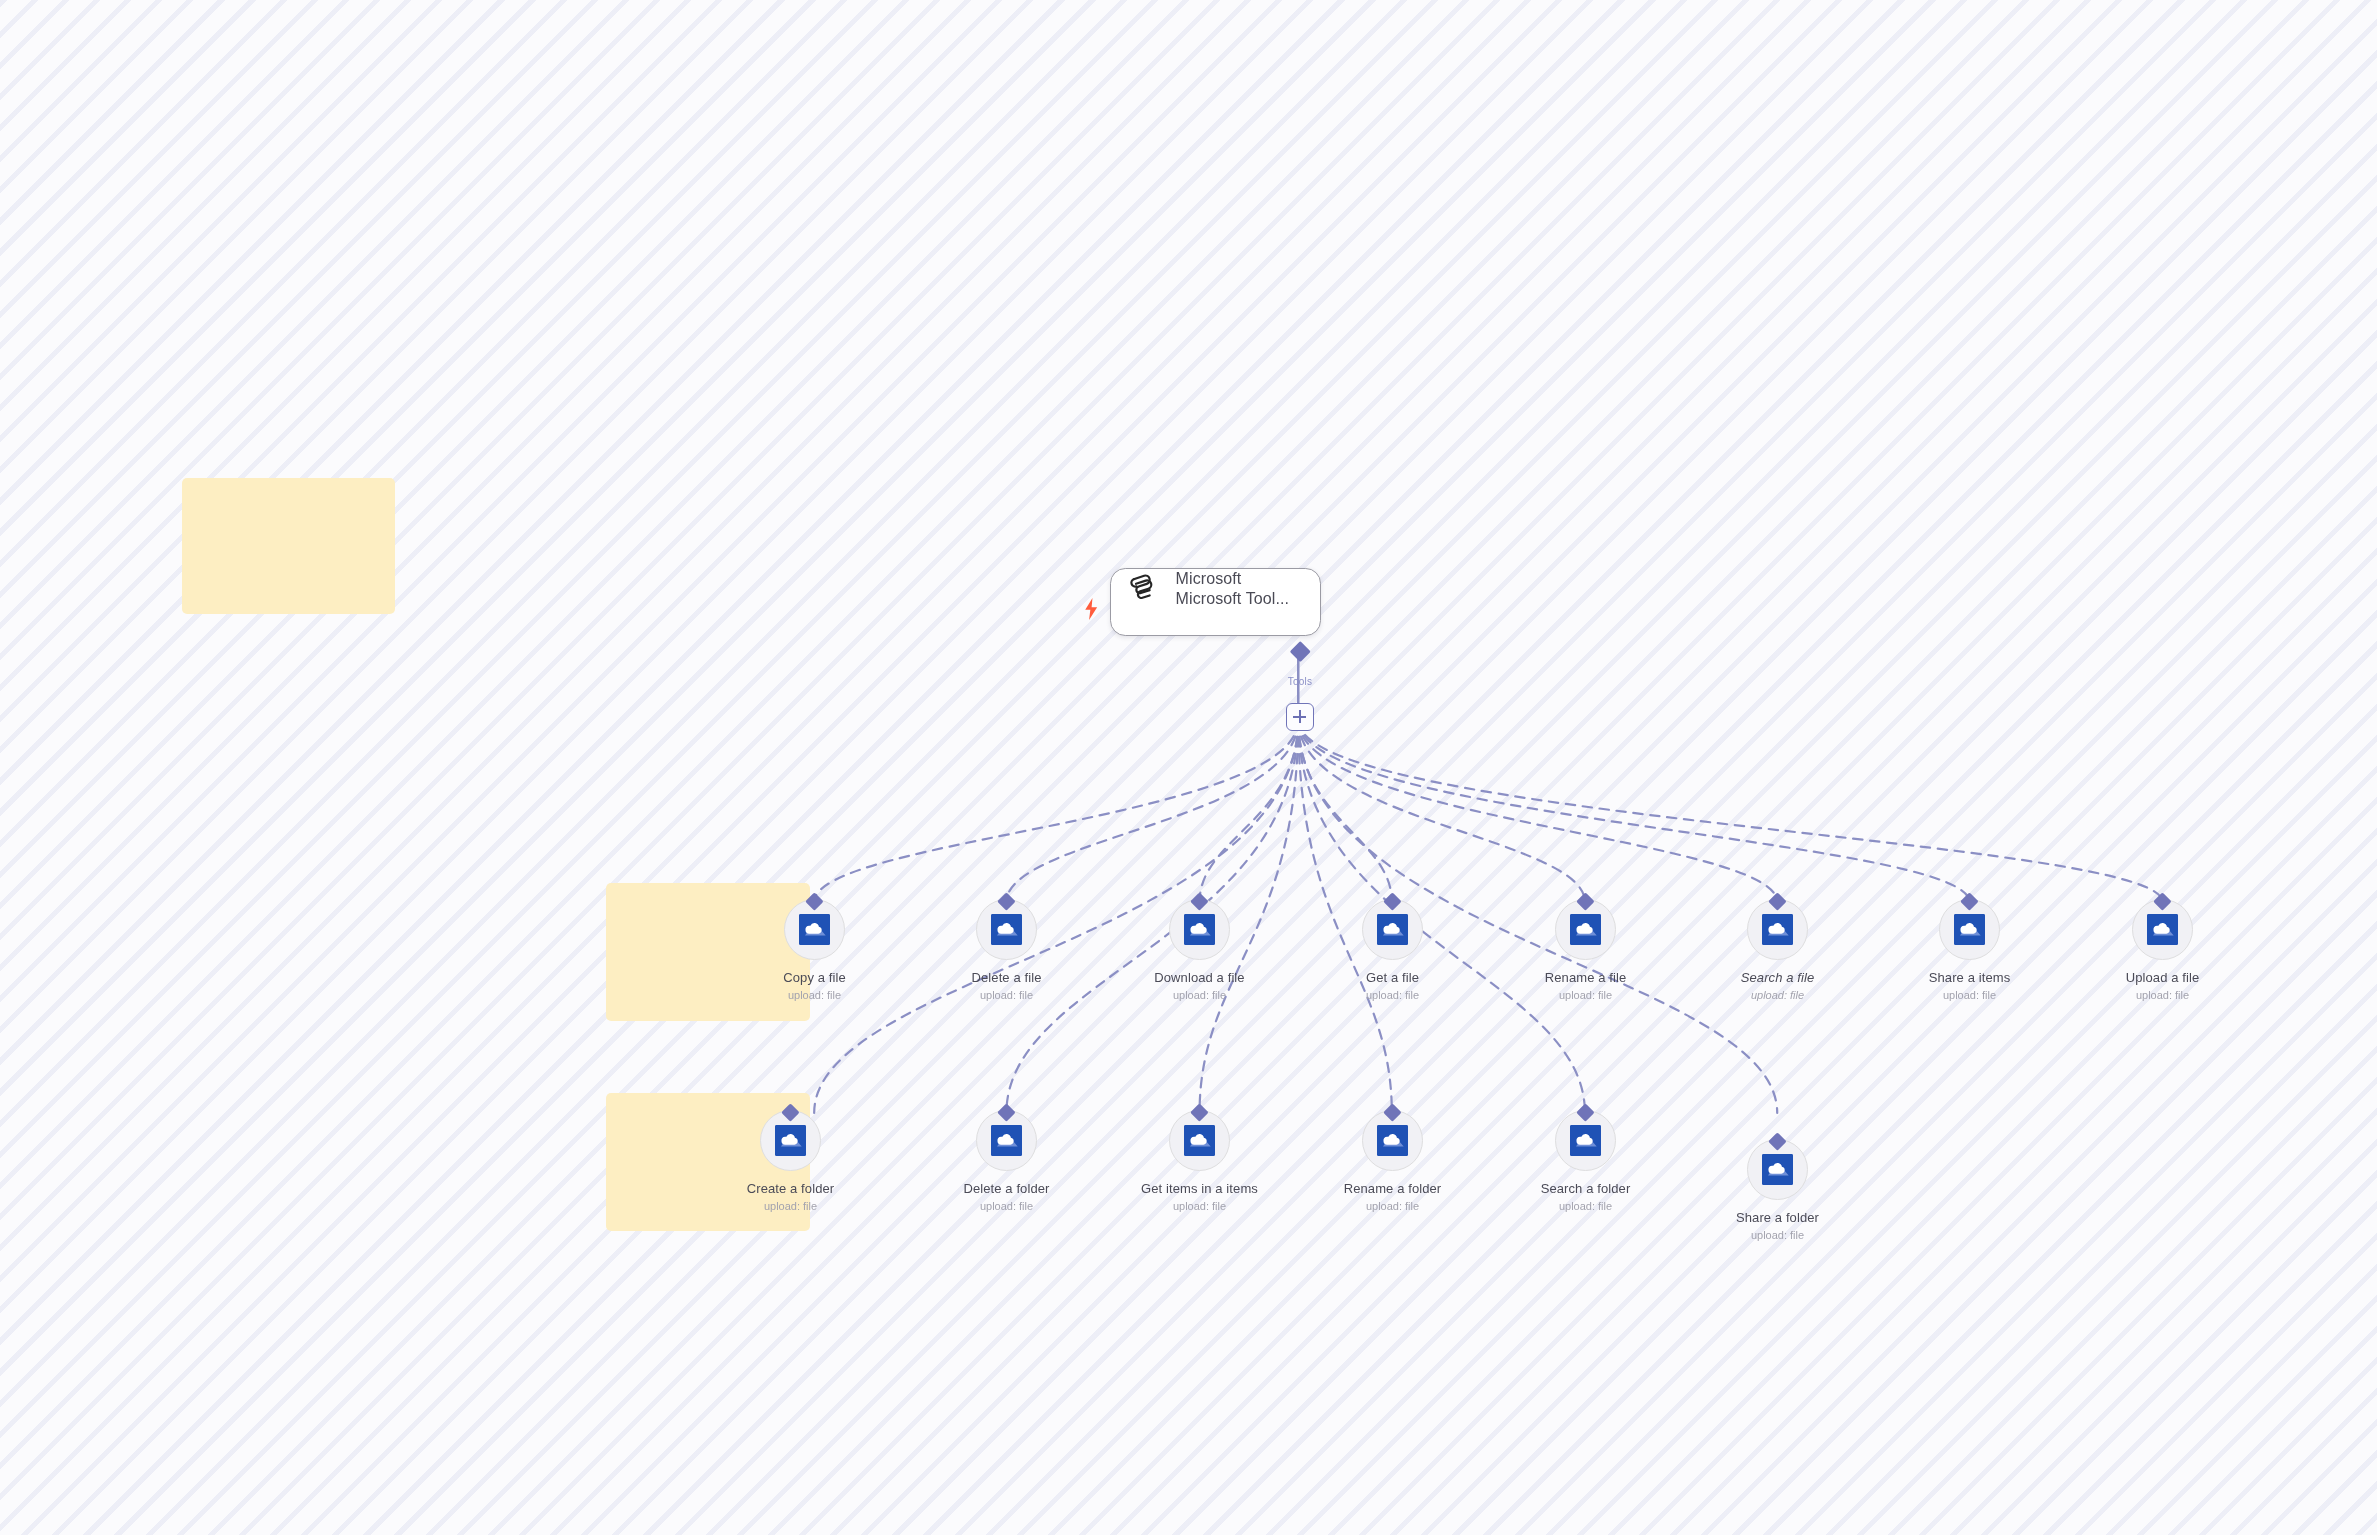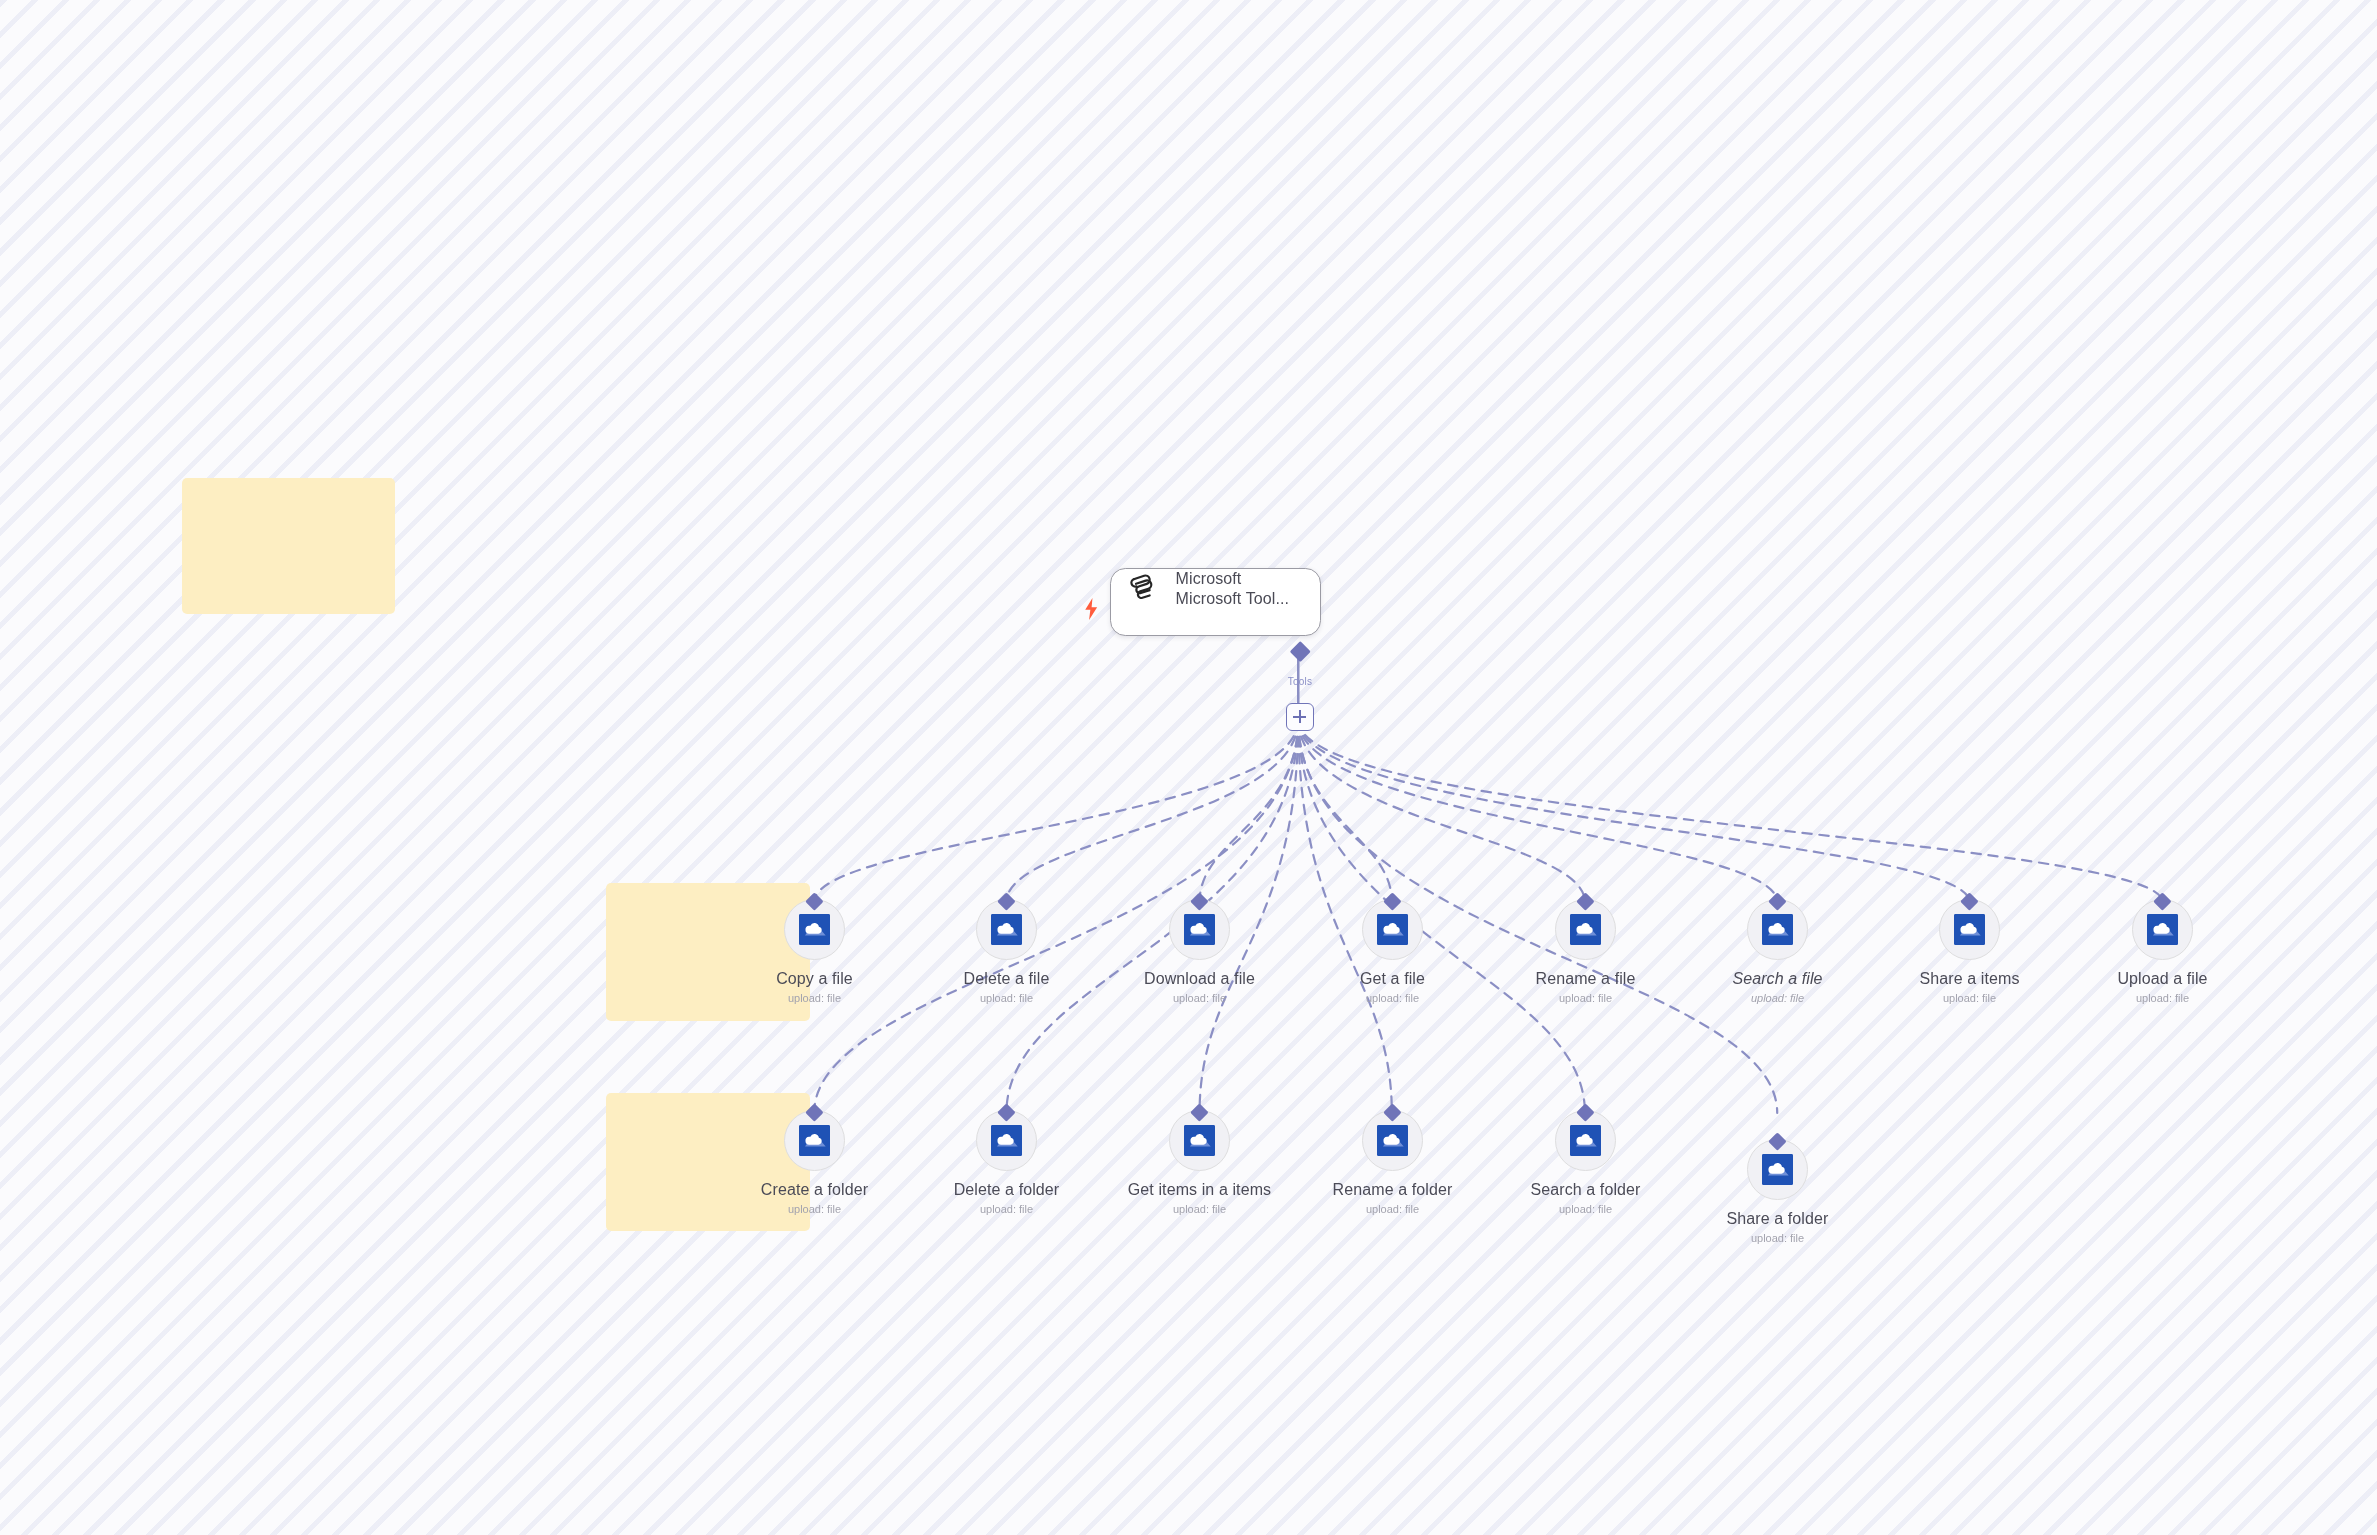--- a/index.html
+++ b/index.html
@@ -177,21 +177,21 @@
     border-radius: 1.7px;
     display: flex;
     align-items: center;
     justify-content: center;
     position: relative;
     overflow: hidden;
   }
 
   .node-label {
     margin-top: 9.4px;
-    font-size: 16px;
+    font-size: 13px;
     color: #4b4b57;
     text-align: center;
     white-space: nowrap;
     letter-spacing: 0.1px;
   }
 
   .node-sub {
     margin-top: 4.3px;
     font-size: 11px;
     color: #a3a3ae;
@@ -350,21 +350,21 @@
             <svg viewBox="0 0 36 36" width="31" height="31">
               <rect width="36" height="36" fill="#1f52b5"></rect>
               <path d="M7 25 L14 14 L21 22 L25 18 L31 25 Z" fill="#6f8fd8"></path>
               <path d="M13.2 13.5 a5.2 5.2 0 0 1 9.9 1.2 a4.1 4.1 0 0 1 -0.6 8.1 H12.4 a4.6 4.6 0 0 1 -0.6 -9.2 z" fill="#ffffff"></path>
             </svg>
           </div>
         </div>
         <div class="node-label">Upload a file</div>
         <div class="node-sub">upload: file</div>
       </div>
-      <div class="tool-node" style="left: 738px; top: 1106px;">
+      <div class="tool-node" style="left: 714px; top: 1106px;">
         <div class="node-handle">
           <div class="diamond small"></div>
         </div>
         <div class="node-circle">
           <div class="onedrive-icon">
             <svg viewBox="0 0 36 36" width="31" height="31">
               <rect width="36" height="36" fill="#1f52b5"></rect>
               <path d="M7 25 L14 14 L21 22 L25 18 L31 25 Z" fill="#6f8fd8"></path>
               <path d="M13.2 13.5 a5.2 5.2 0 0 1 9.9 1.2 a4.1 4.1 0 0 1 -0.6 8.1 H12.4 a4.6 4.6 0 0 1 -0.6 -9.2 z" fill="#ffffff"></path>
             </svg>

